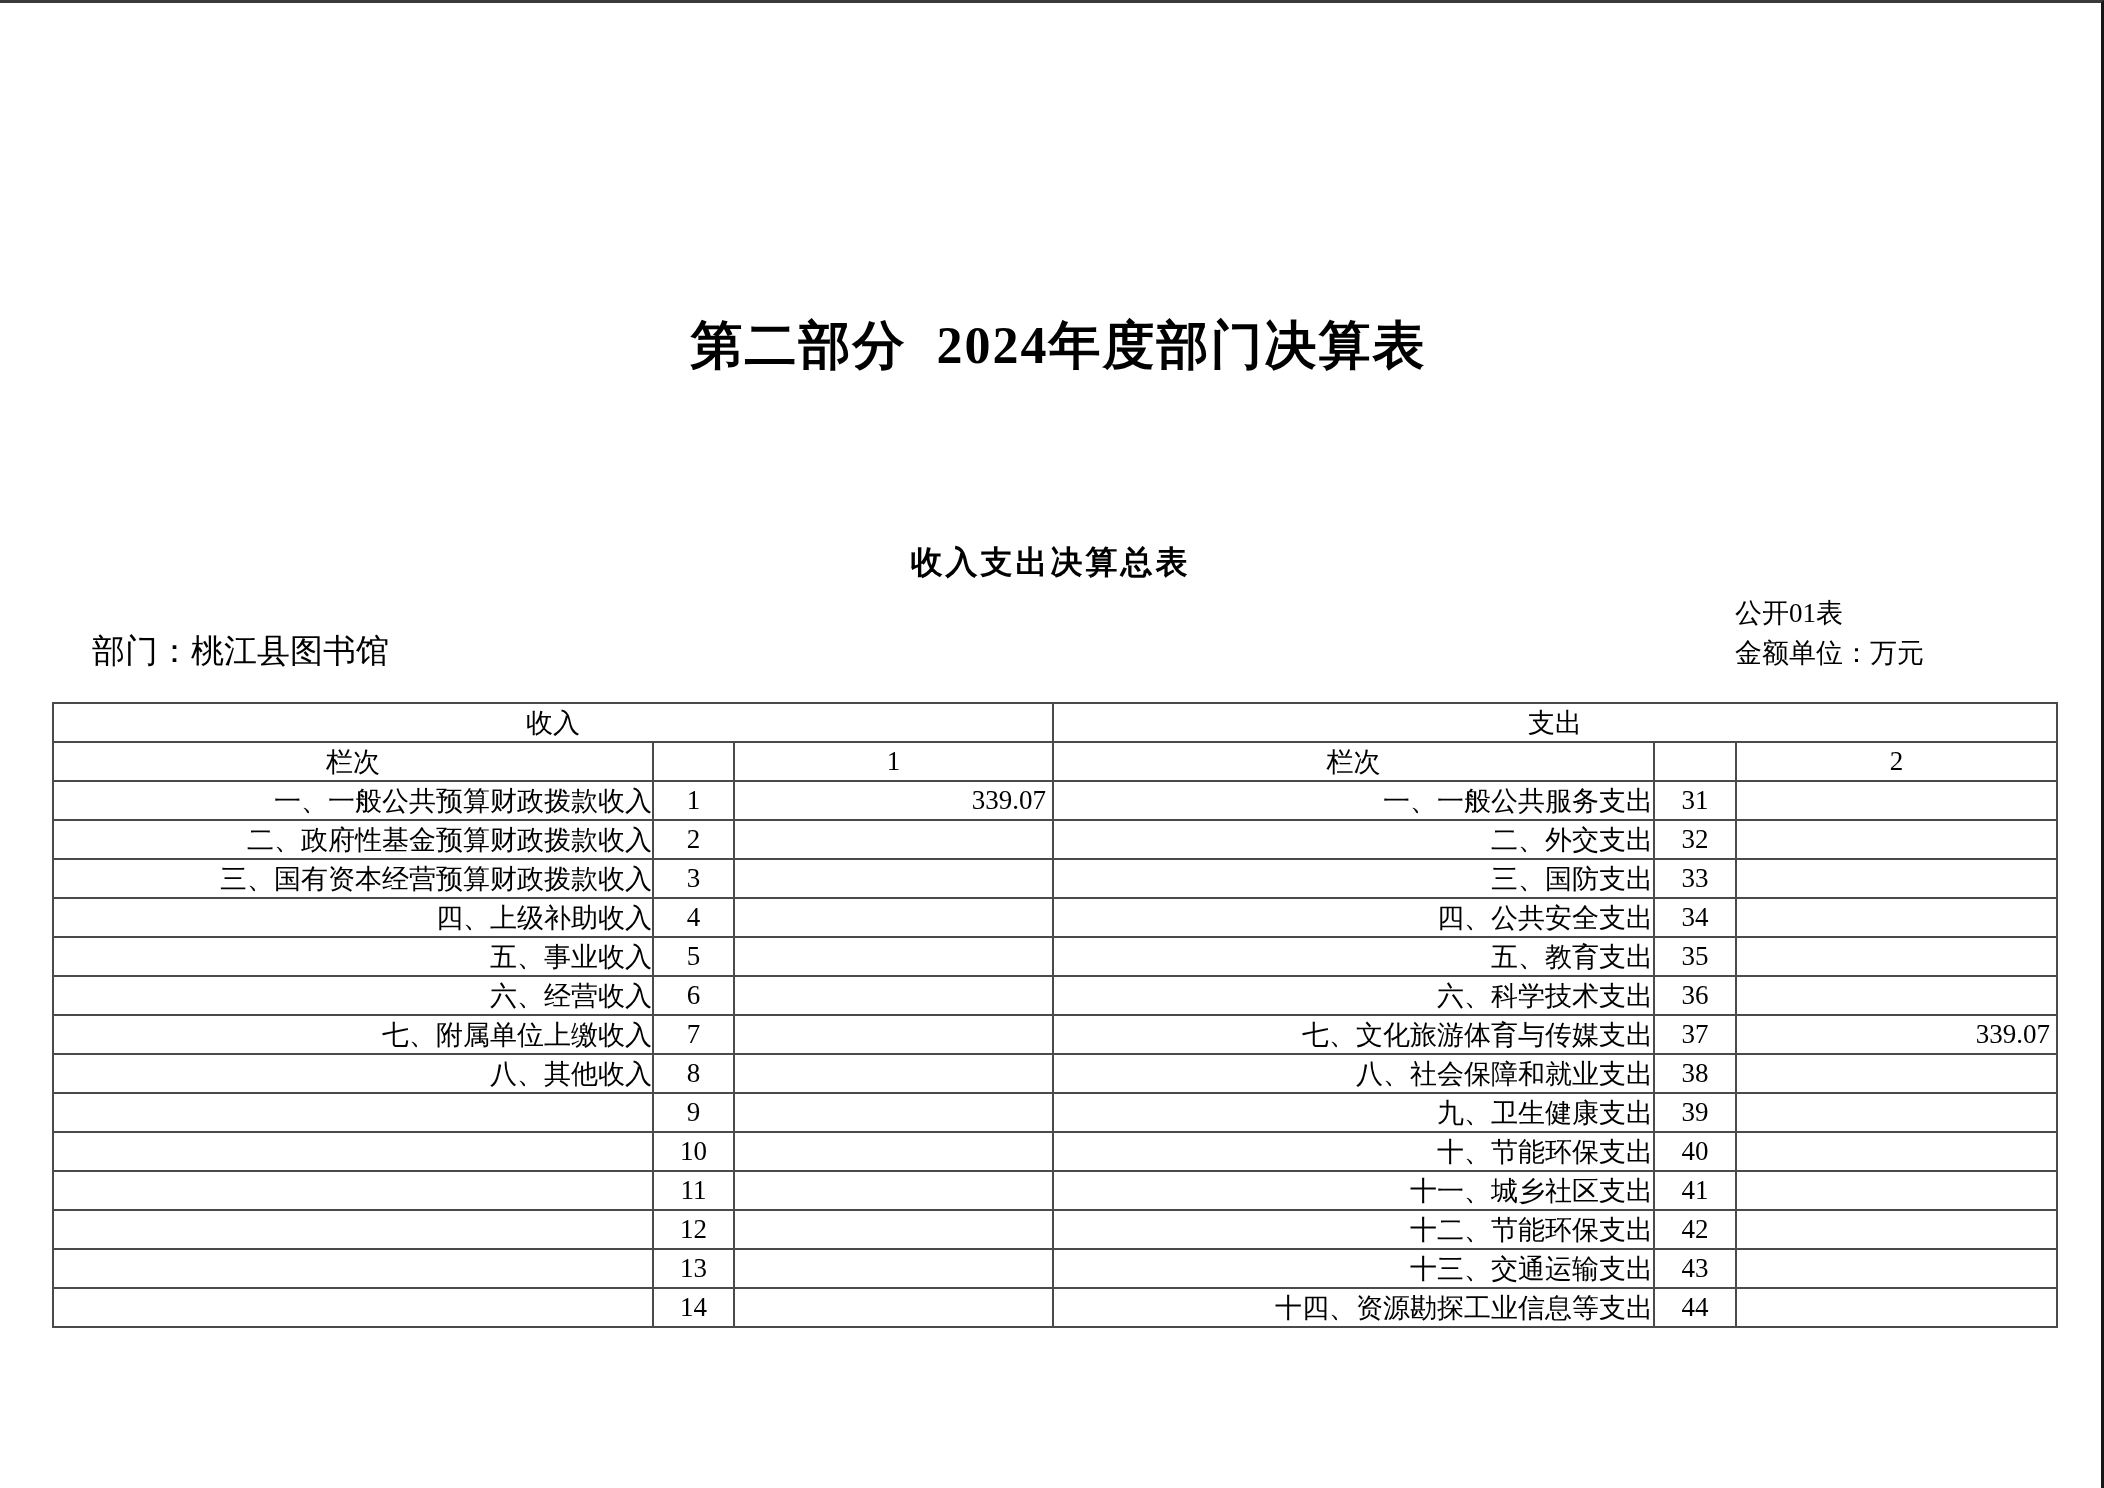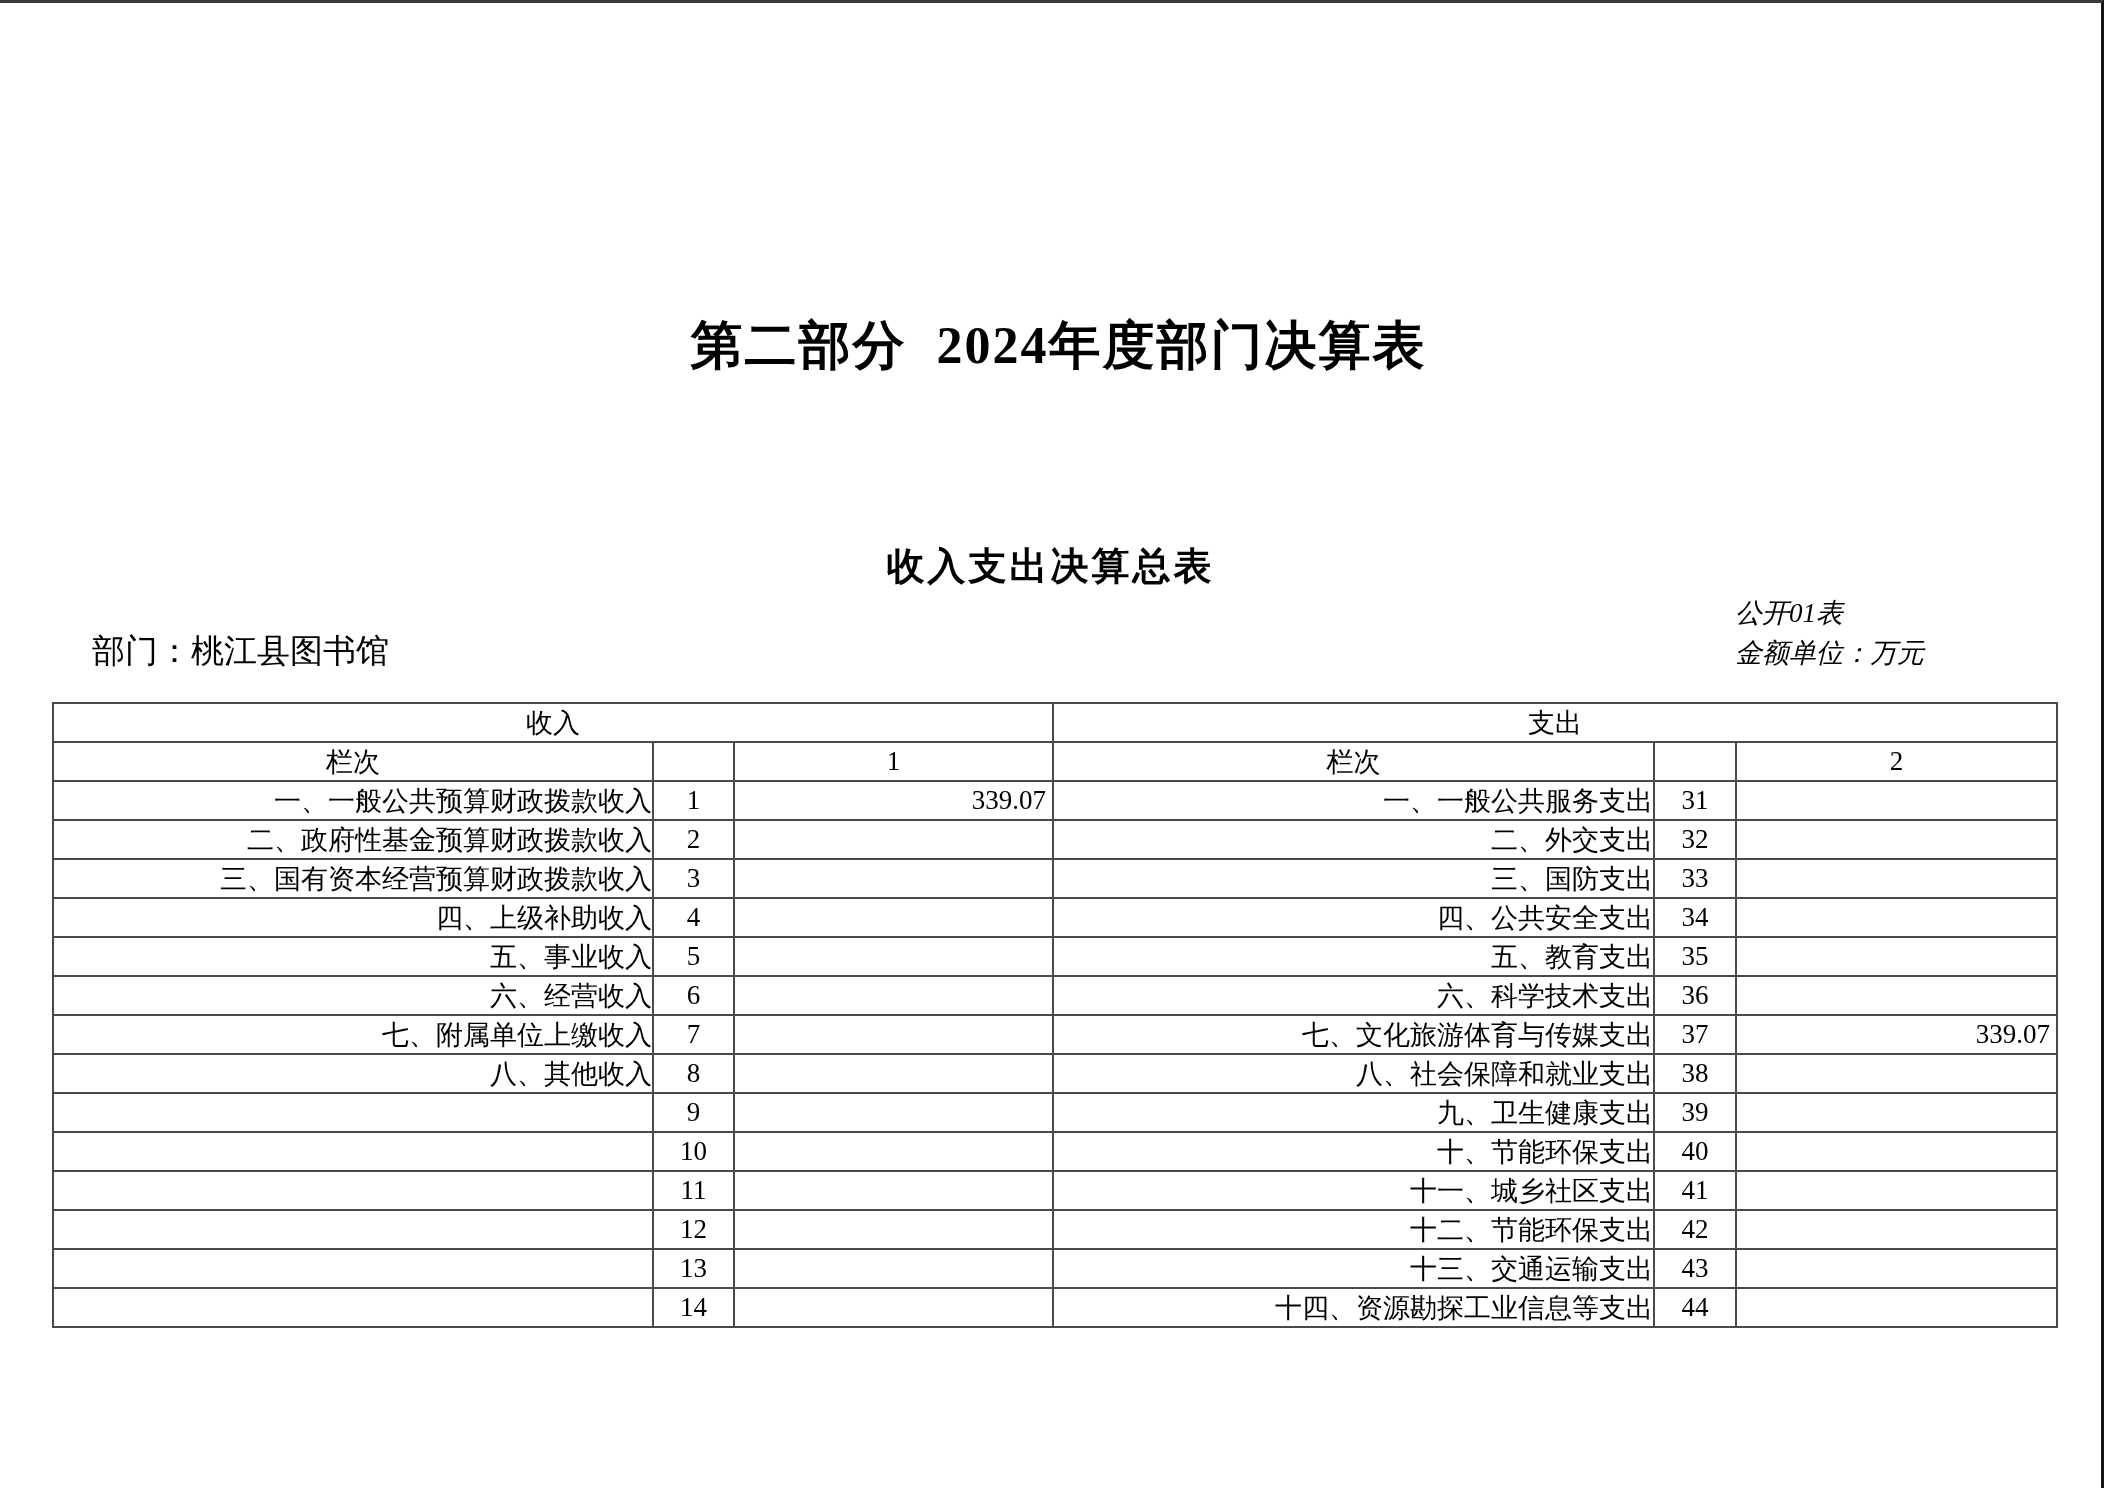--- a/index.html
+++ b/index.html
@@ -16,25 +16,25 @@
   }
   .doc-title {
     position:absolute; top:300px; left:0; width:100%;
     margin:8px; text-align:center;
     font-size:52px; font-weight:700; letter-spacing:2px;
     white-space:pre;
   }
   .table-title {
     position:absolute; top:538px; left:0; width:100%;
     margin:0; text-align:center;
-    font-size:38px; font-weight:700; letter-spacing:3px;
+    font-size:32px; font-weight:700; letter-spacing:3px;
   }
   .meta-right {
     position:absolute; left:1735px; top:590px;
-    font-size:27px; line-height:40px; text-align:left;font-style:italic;
+    font-size:27px; line-height:40px; text-align:left;
   }
   .dept {
     position:absolute; left:62px; top:626px;
     font-size:33px;
     margin-left:30px;
   }
   table.budget {
     position:absolute; left:52px; top:668px;
     width:2004px;
     border-collapse:collapse; table-layout:fixed;

